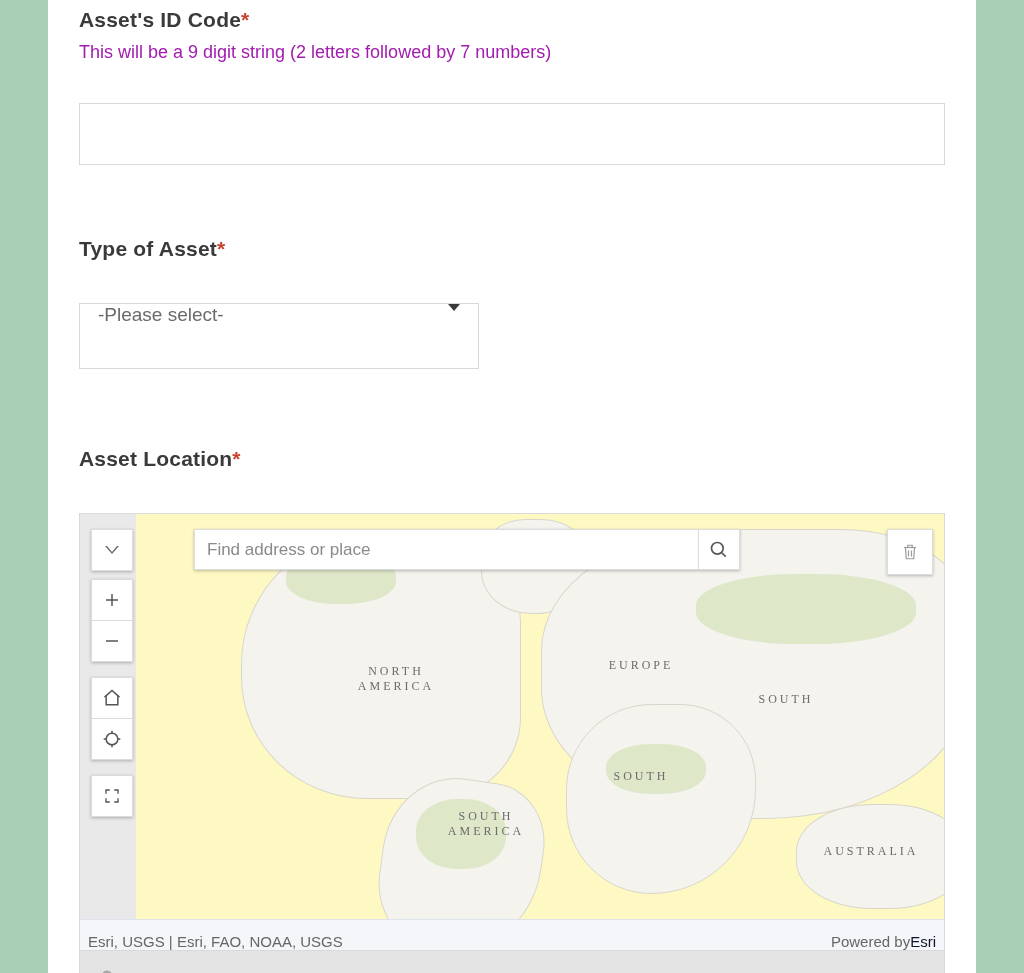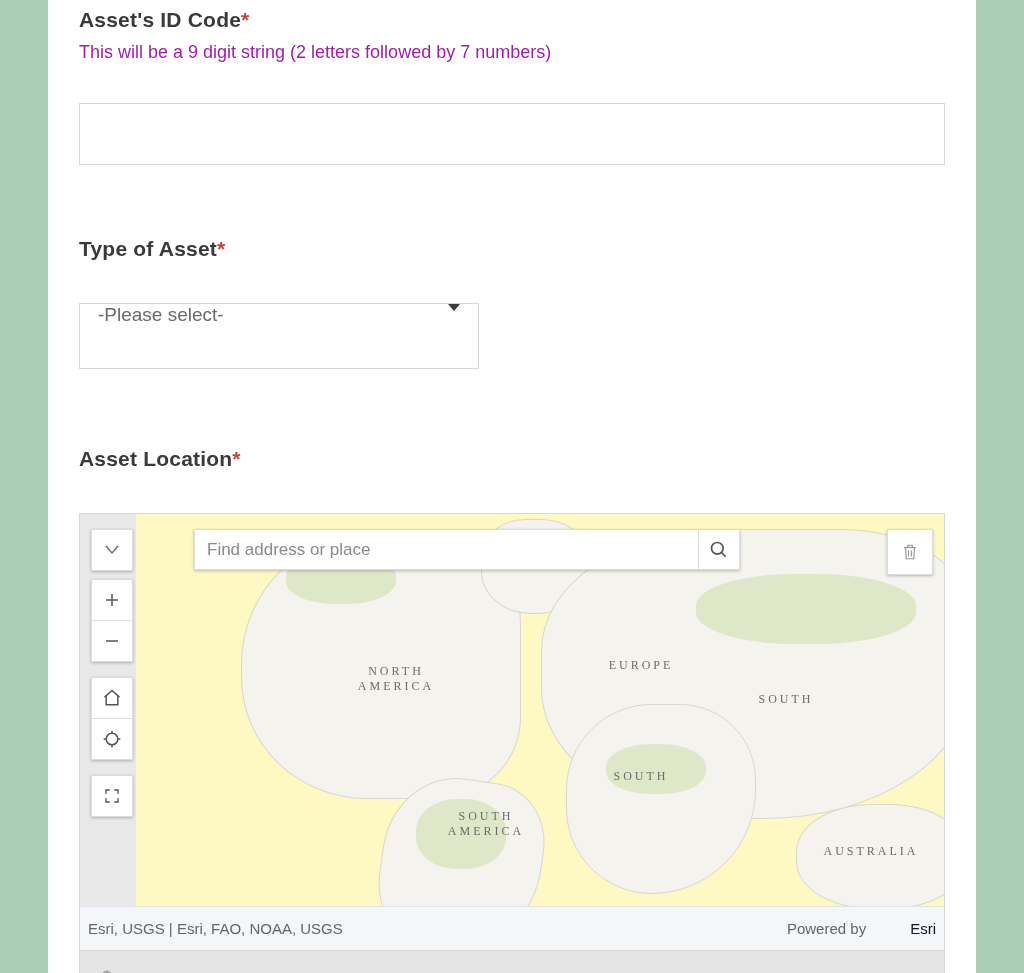--- a/index.html
+++ b/index.html
@@ -194,29 +194,28 @@
   }
   .fsgrp {
     position:absolute;
     left:11px; top:261px;
     box-shadow:0 1px 3px rgba(0,0,0,.25);
   }
 
   .map-attrib {
     position:absolute;
     left:0; right:0; bottom:0;
-    height:44px;
+    height:31px;
     background:#f4f6fa;
     border-top:1px solid #dfe4ec;
     font-size:15px;
     color:#666;
     display:flex;
-    align-items:center;
+    align-items:flex-end;
     padding:0 8px;
-    gap:44px;
   }
   .map-attrib .spacer{flex:1}
   .esri-link{color:#0f172a; text-decoration:none;}
 
   .coord-bar {
     width:100%;
     height:54px;
     background:#e4e4e4;
     border:1px solid #d9d9d9;
     border-top:none;

